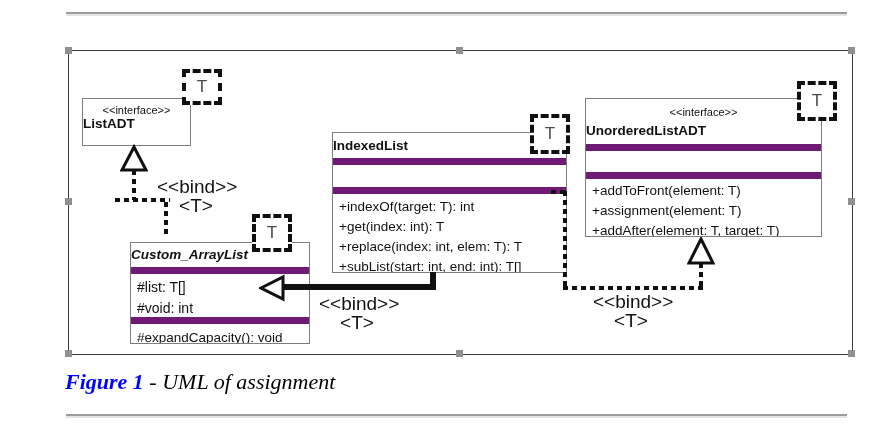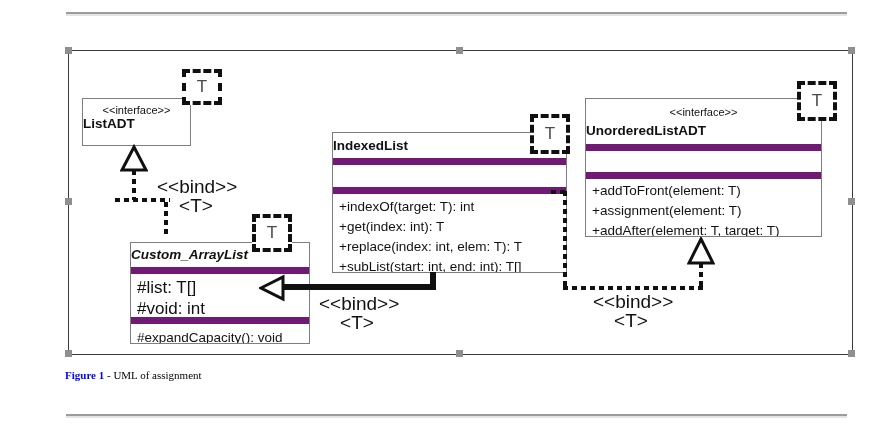--- a/index.html
+++ b/index.html
@@ -12,36 +12,36 @@
   .frame { position:absolute; border:1px solid #3a3a3a; }
   .handle { position:absolute; width:7px; height:7px; background:#8f8f8f; z-index:6; }
 
   .cls { position:absolute; border:1px solid #7d7d7d; background:#fff; z-index:1; }
   .cmp { box-sizing:border-box; overflow:hidden; }
   .cmp + .cmp { border-top:7px solid #701a75; }
   .title { text-align:left; font-weight:bold; font-size:13.5px; }
   .italic { font-style:italic; }
   .stereo { text-align:center; font-size:11px; font-weight:normal; }
   .member { font-size:13.5px; line-height:20px; padding-left:6px; white-space:nowrap; }
-  .attr-line { font-size:17px; line-height:21px; padding-left:6px; white-space:nowrap; }
+  .attr-line { font-size:14px; line-height:21px; padding-left:6px; white-space:nowrap; }
 
   .tbox { position:absolute; box-sizing:border-box; border:4px dashed #101010; background:#fff;
           display:flex; align-items:center; justify-content:center;
           font-size:17px; color:#4a4a4a; z-index:5; }
 
   .dash-h { position:absolute; height:4px; z-index:2;
             background:repeating-linear-gradient(90deg,#101010 0 5px,transparent 5px 9px); }
   .dash-v { position:absolute; width:4px; z-index:2;
             background:repeating-linear-gradient(180deg,#101010 0 5px,transparent 5px 9px); }
   .thick { position:absolute; background:#101010; z-index:2; }
   .arrow-svg { position:absolute; z-index:3; }
 
   .bindlbl { position:absolute; text-align:center; font-size:19px; line-height:19px; z-index:4; }
 
-  .caption { position:absolute; font-family:"Liberation Serif", serif; font-size:11px; color:#000; }
+  .caption { position:absolute; font-family:"Liberation Serif", serif; font-size:22px; color:#000;font-style:italic; }
   .cap-label { color:#0000ff; font-weight:bold; }
 </style>
 </head>
 <body>
 
 <div class="screen">
 
   <div class="rule" style="left:66px; top:12px; width:781px;"></div>
   <div class="rule" style="left:66px; top:414px; width:781px;"></div>
 

